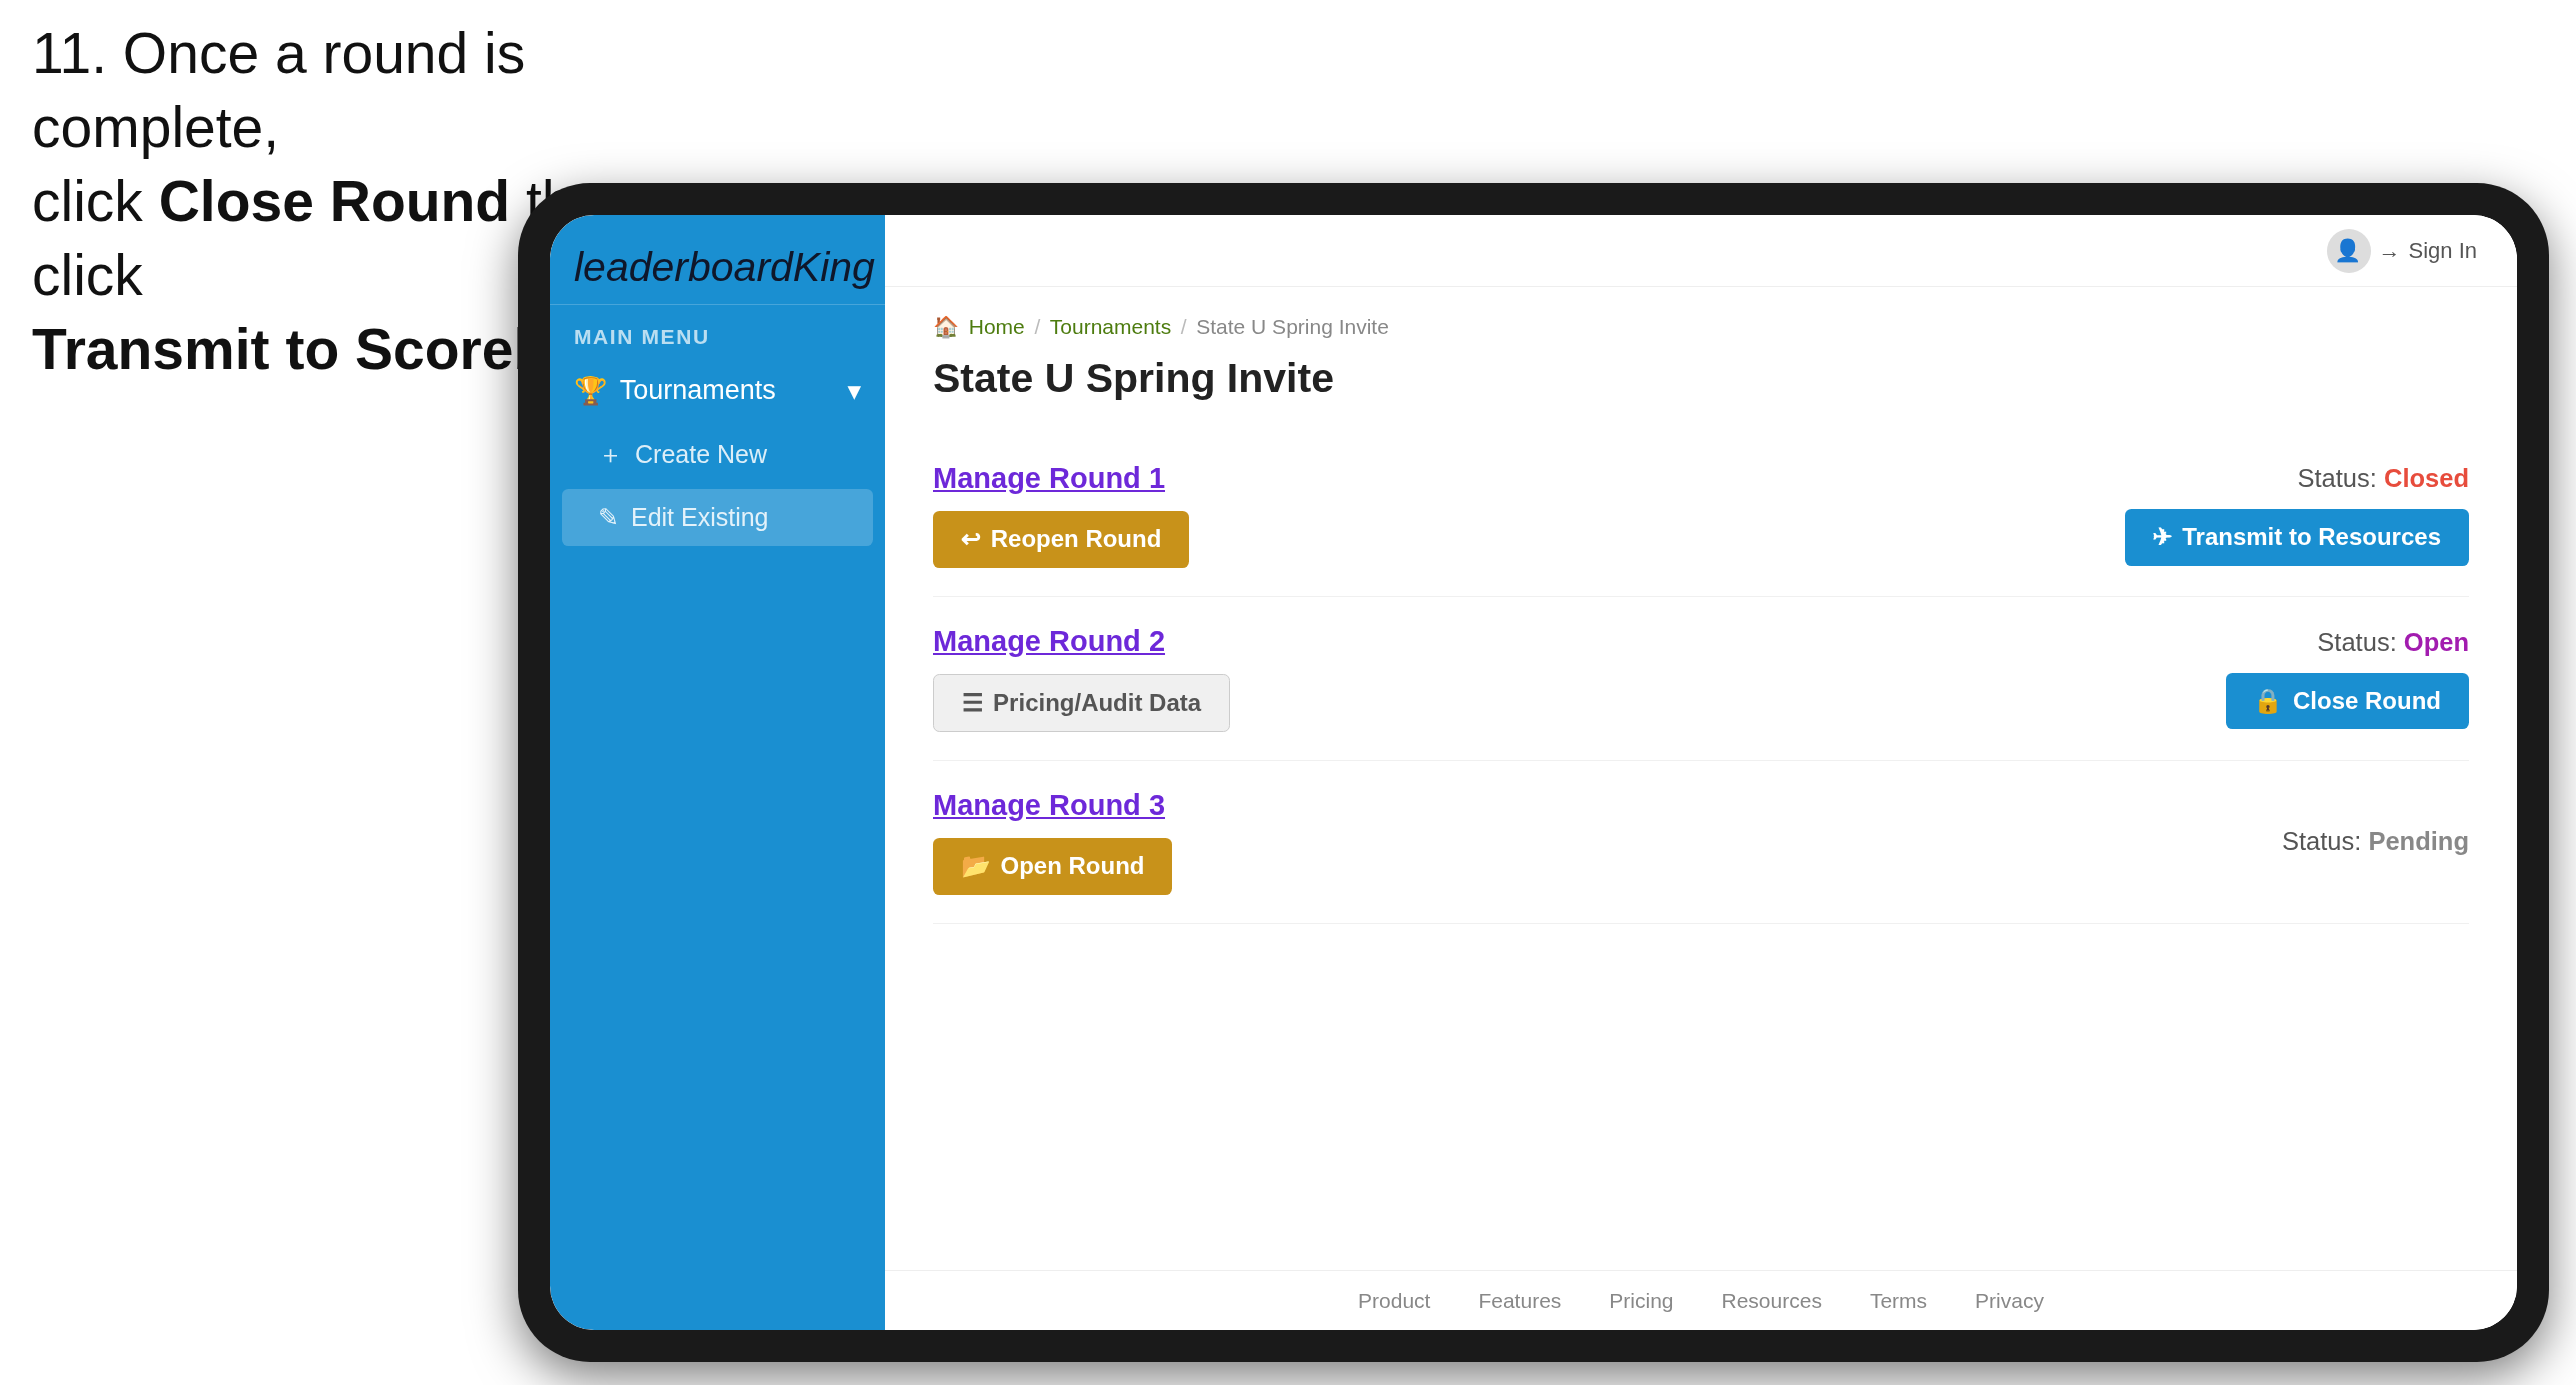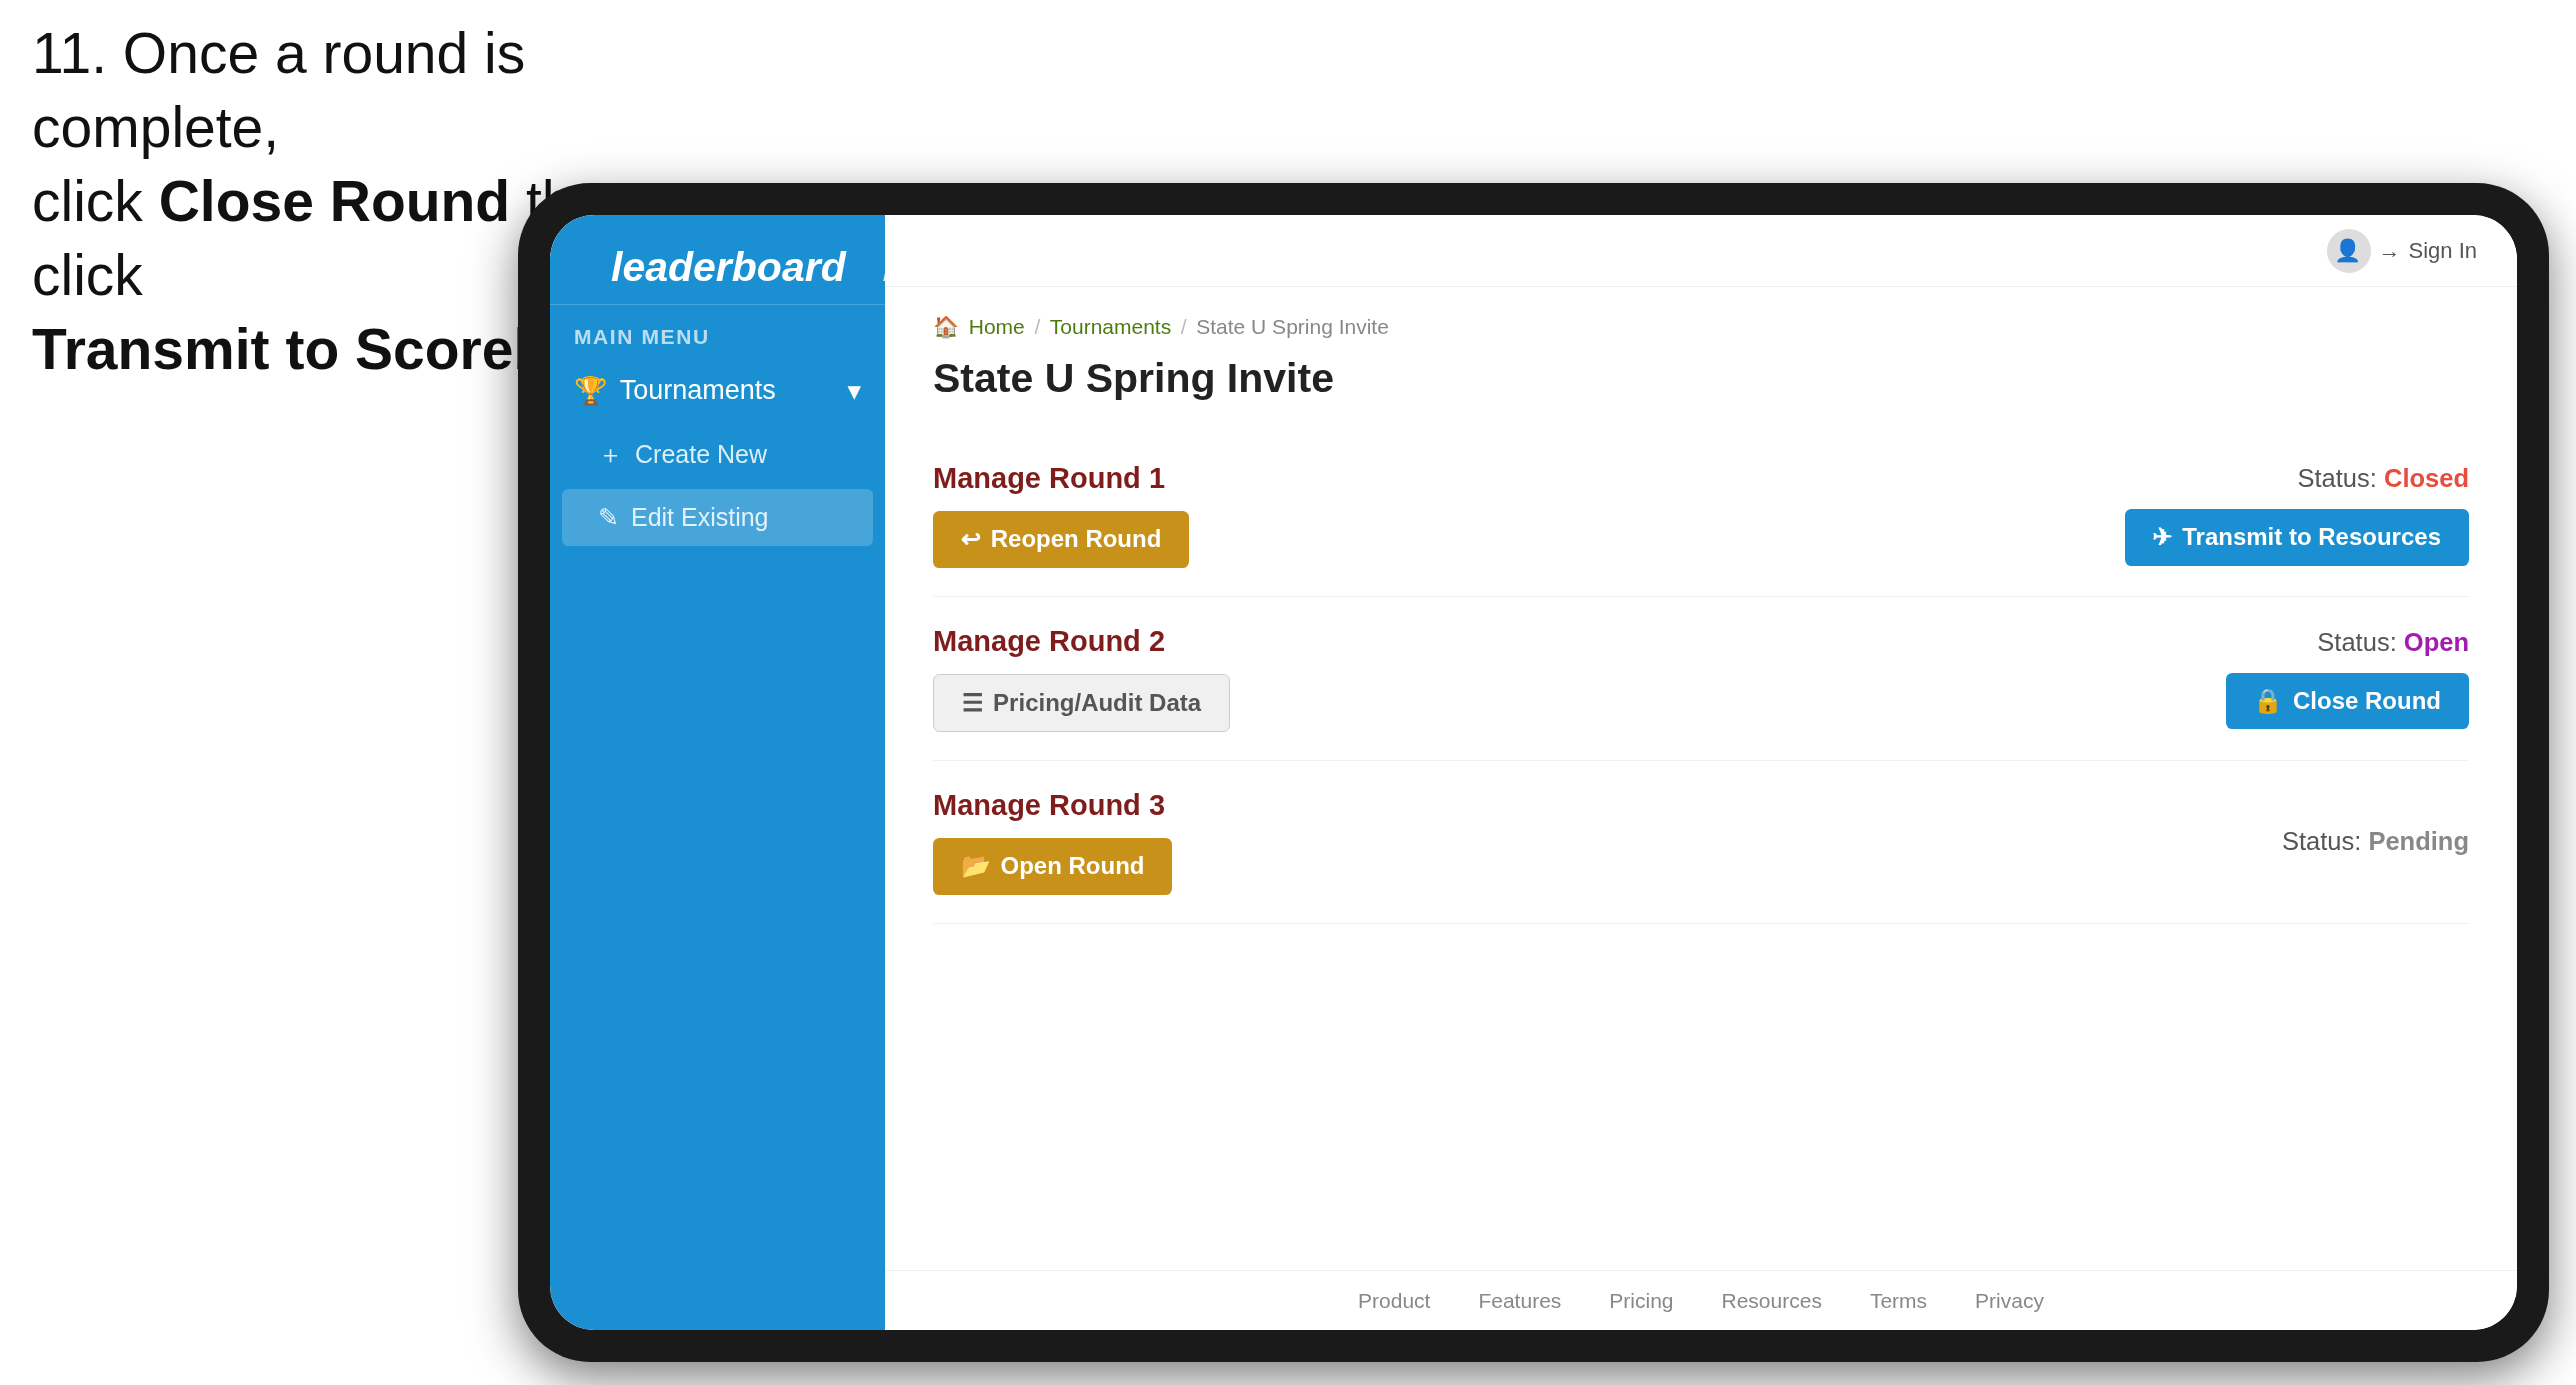--- a/index.html
+++ b/index.html
@@ -83,24 +83,23 @@
 
     .logo-text {
       font-size: 41px;
       color: white;
       font-weight: 300;
       font-style: italic;
       line-height: 1;
     }
 
     .logo-text span {
-      font-weight: 700;
-      color: #ffffff;
+      font-weight: 400;
+      color: #0f172a;
       font-style: italic;
-      margin-left: 37px;
     }
 
     .main-menu-label {
       padding: 20px 24px 8px;
       font-size: 21px;
       color: rgba(255,255,255,0.7);
       letter-spacing: 1.6px;
       text-transform: uppercase;
       font-weight: 600;
     }
@@ -229,21 +228,22 @@
 
     .round-left {
       display: flex;
       flex-direction: column;
       gap: 16px;
     }
 
     .round-title {
       font-size: 29px;
       font-weight: 600;
-      color: #7f1d1d;
+      color: #6d28d9;
+      text-decoration: underline;
     }
 
     .round-right {
       display: flex;
       flex-direction: column;
       align-items: flex-end;
       gap: 16px;
       justify-content: flex-end;
     }
 

